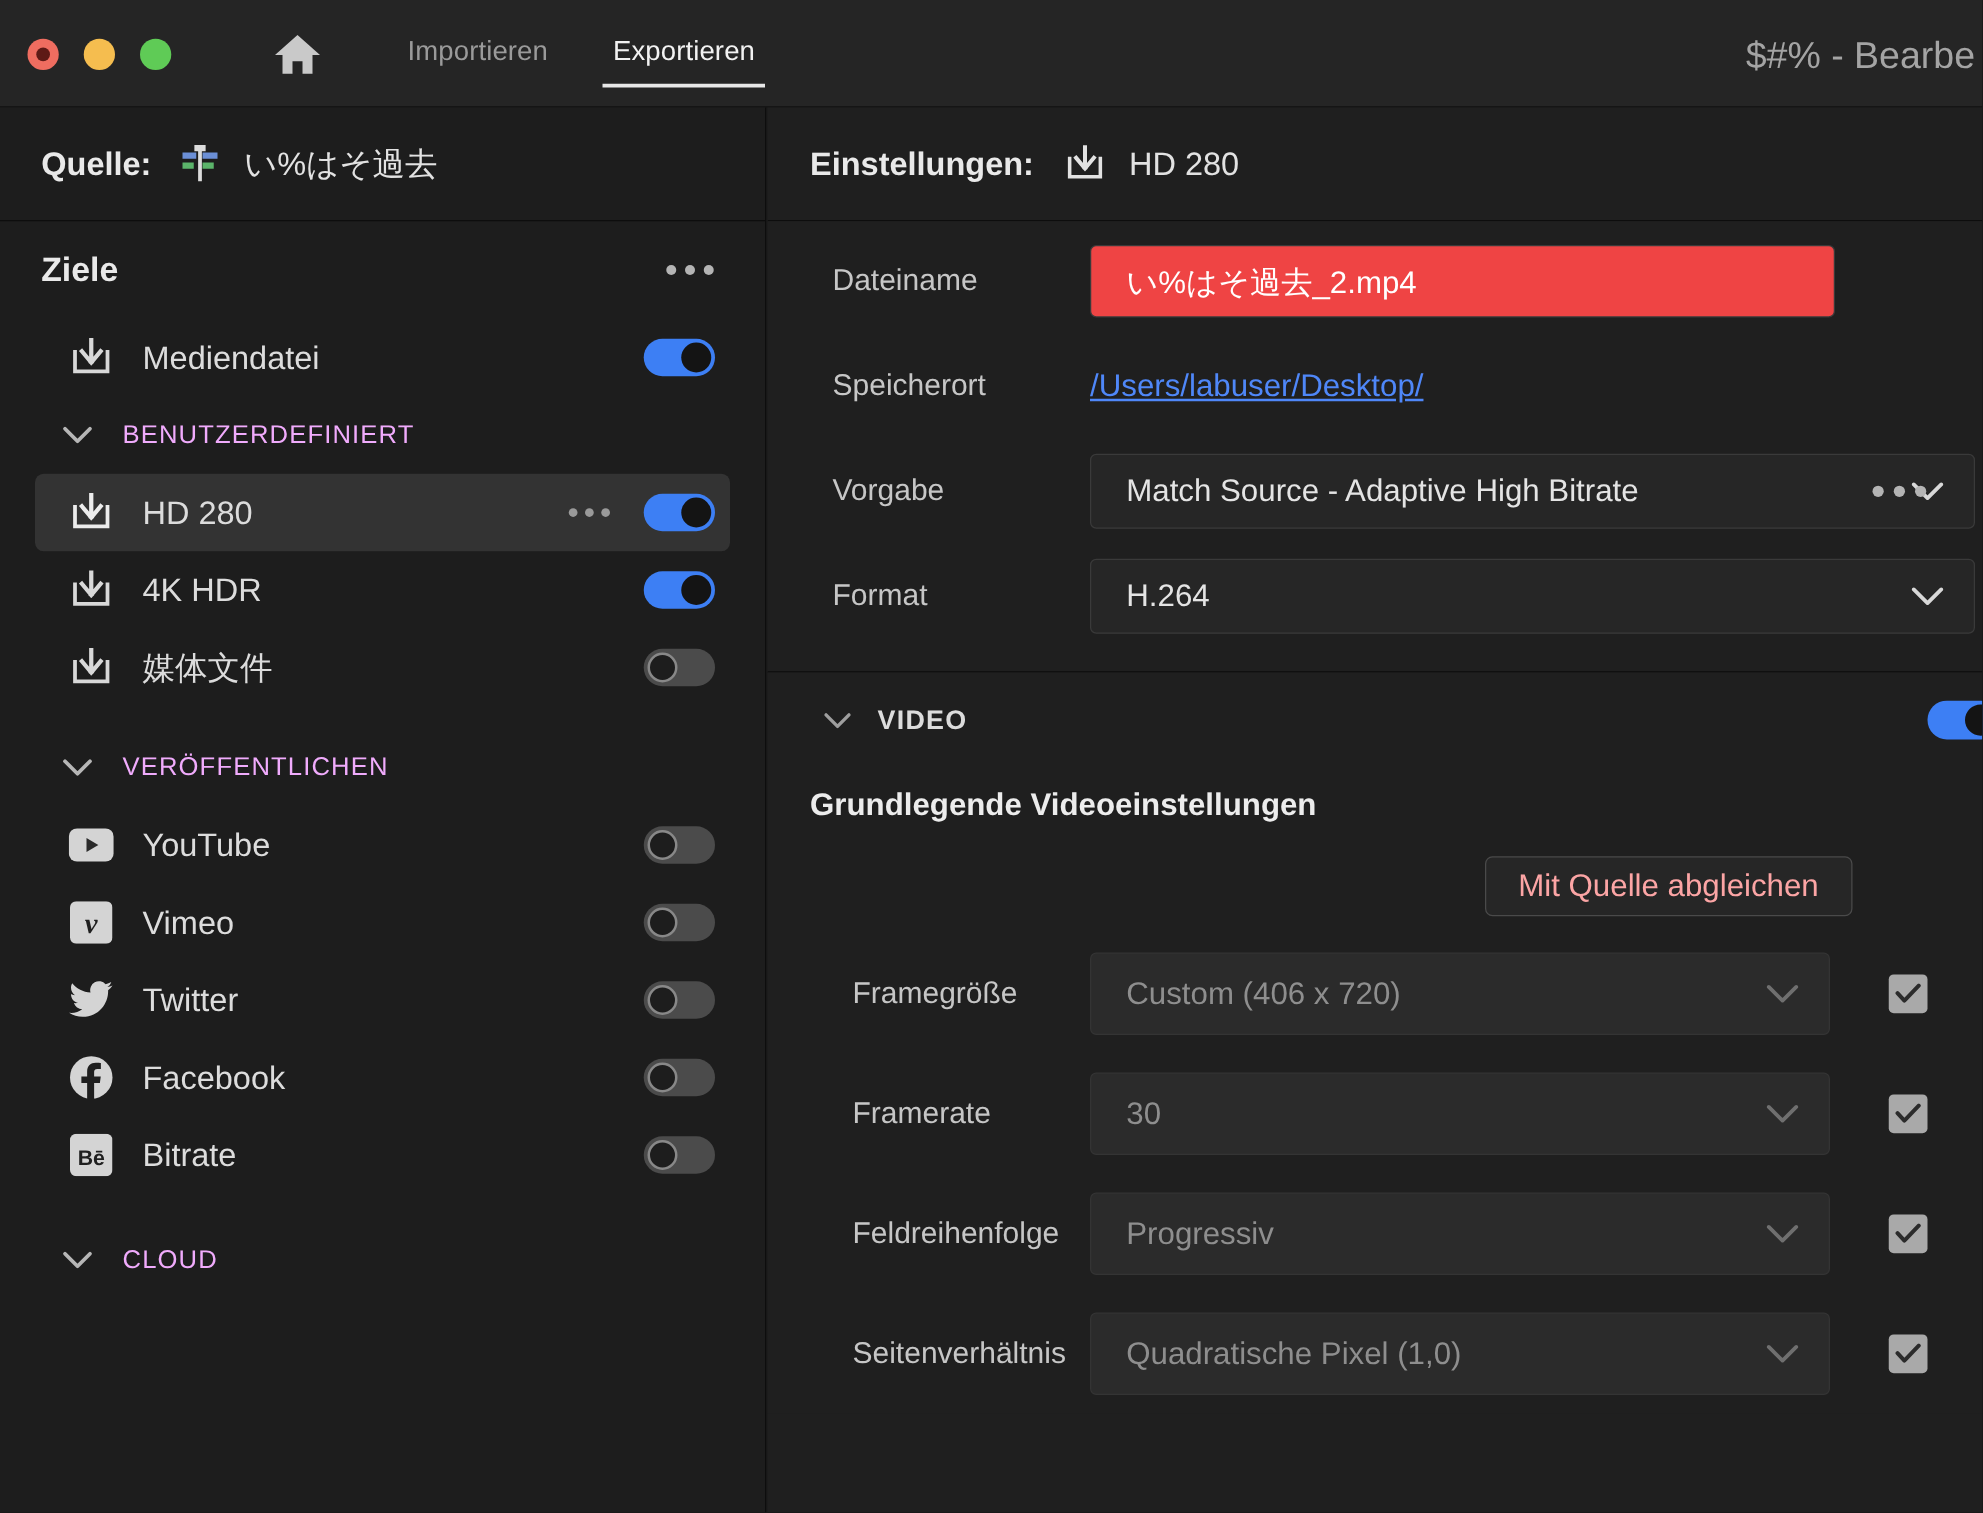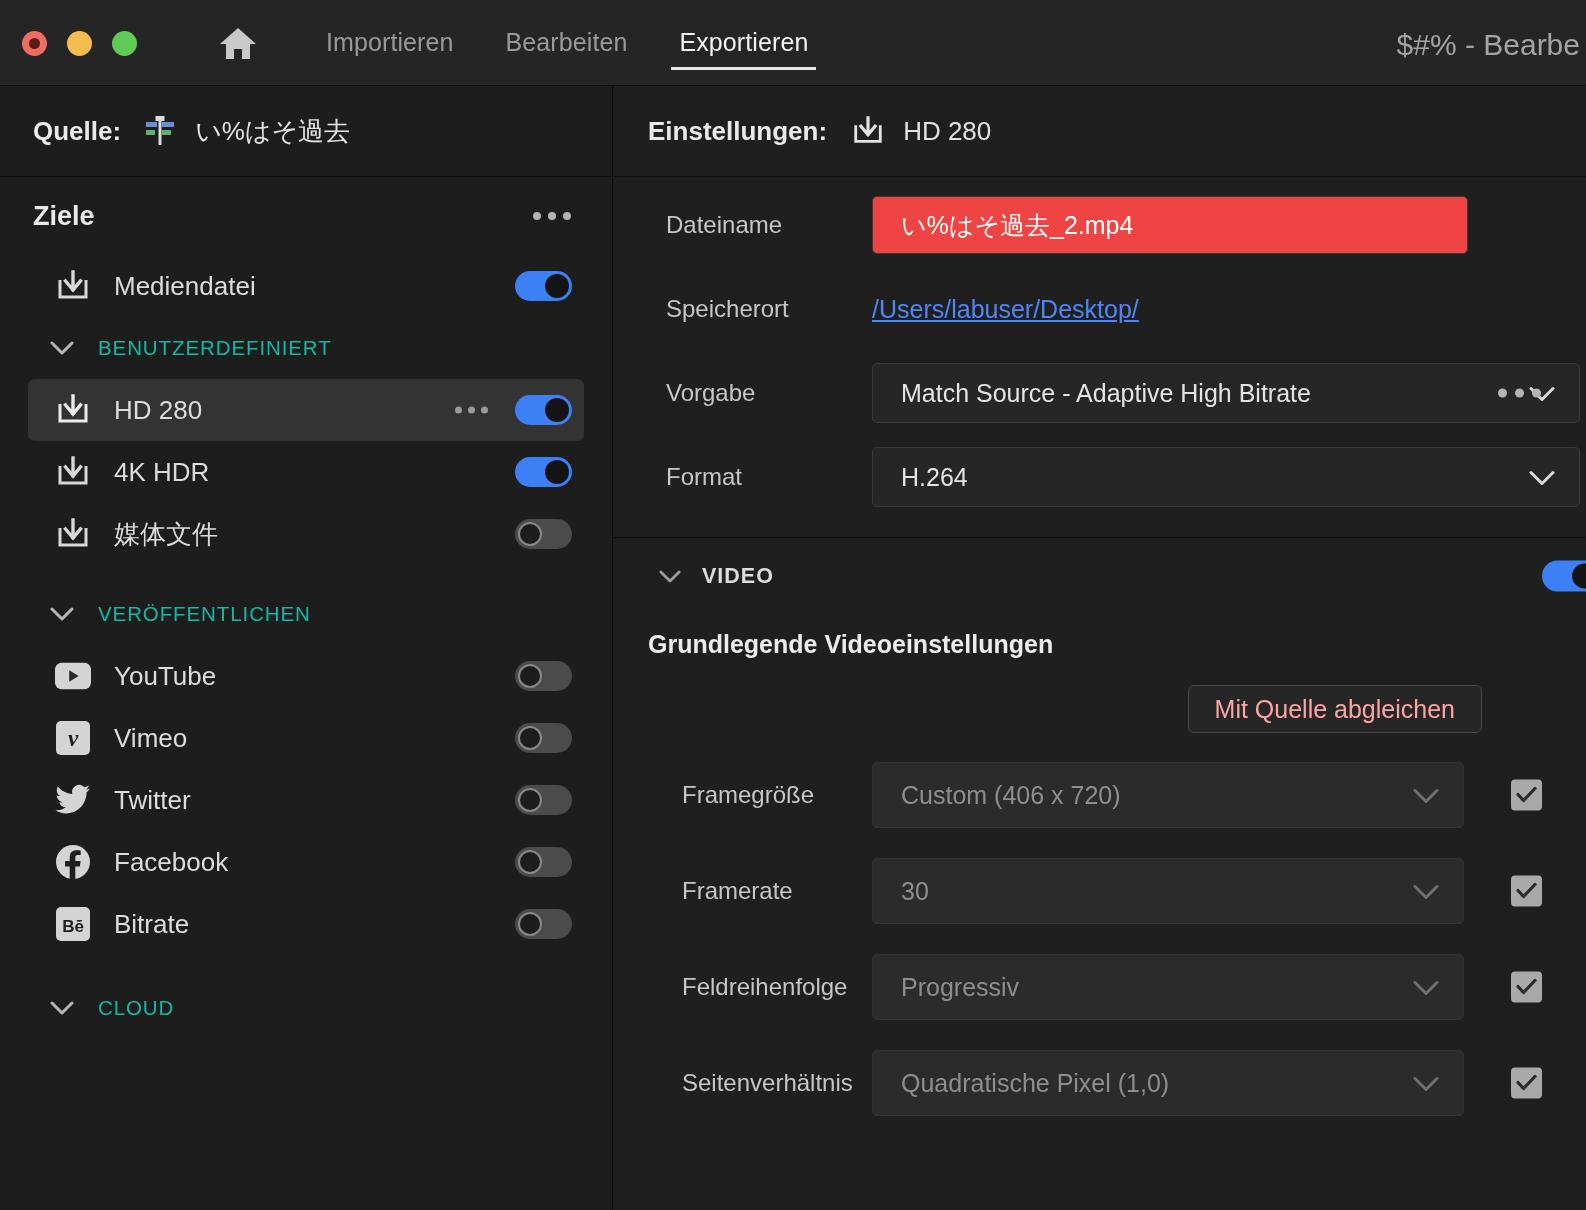--- a/index.html
+++ b/index.html
@@ -67,21 +67,21 @@
     position: absolute;
     top: 0; left: 300px;
     height: 86px;
     display: flex;
     align-items: flex-start;
   }
   .nav-tab {
     position: relative;
     height: 86px;
     padding: 28px 26px 0 26px;
-    font-size: 25px;
+    font-size: 22px;
     color: #9a9a9a;
     letter-spacing: .1px;
     white-space: nowrap;
     cursor: pointer;
   }
   .nav-tab.active {
     color: #f2f2f2;
   }
   .nav-tab.active::after {
     content: "";
@@ -235,21 +235,21 @@
   }
   .chevron-d {
     width: 24px; height: 24px;
     margin-right: 24px;
     flex: 0 0 24px;
     display: flex; align-items: center; justify-content: center;
   }
   .group-title {
     font-size: 20.5px;
     letter-spacing: .9px;
-    color: #14b8a6;
+    color: #f0abfc;
   }
 
   .pub-icon {
     width: 36px; height: 36px;
     display: flex; align-items: center; justify-content: center;
   }
 
   
   .right-col {
     position: absolute;
@@ -450,21 +450,20 @@
     <div class="home-btn">
       <span>
         <svg width="40" height="36" viewBox="0 0 40 36">
           <path d="M20 3 L38 19 L32 19 L32 34 L24 34 L24 24 L16 24 L16 34 L8 34 L8 19 L2 19 Z" fill="#c9c9c9"></path>
         </svg>
       </span>
     </div>
 
     <div class="nav-tabs">
       <div class="nav-tab">Importieren</div>
-      <div class="nav-tab">Bearbeiten</div>
       <div class="nav-tab active">Exportieren</div>
     </div>
 
     <div class="win-title">$#% - Bearbe</div>
   </div>
 
   <div class="left-col">
 
     <div class="source-bar">
       <span class="source-label">Quelle:</span>

